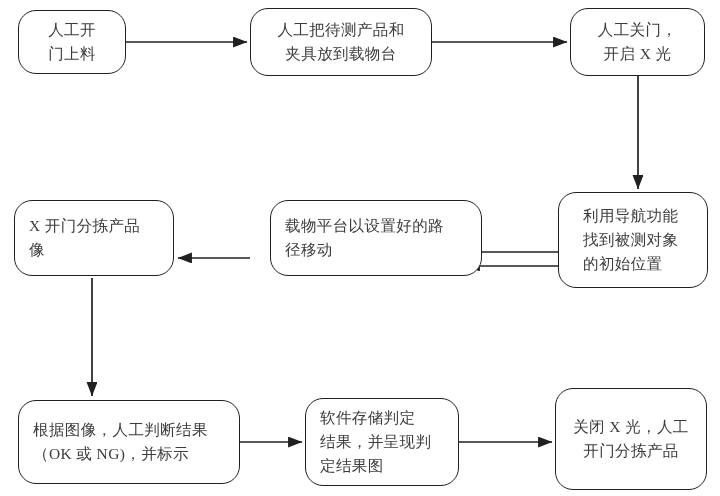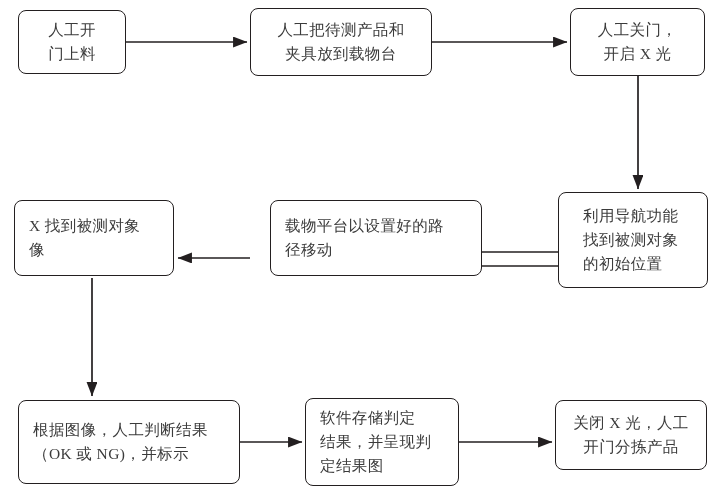--- a/index.html
+++ b/index.html
@@ -21,21 +21,21 @@
     top: 0;
     width: 720px;
     height: 496px;
     pointer-events: none;
   }
   .node {
     position: absolute;
     box-sizing: border-box;
     background: #ffffff;
     border: 1.6px solid #231f20;
-    border-radius: 8px;
+    border-radius: 18px;
     display: flex;
     align-items: center;
     justify-content: center;
     z-index: 2;
   }
   .node-label {
     display: block;
     width: 100%;
     text-align: center;
     color: #3b3b3b;
@@ -47,21 +47,21 @@
     box-sizing: border-box;
   }
   .n-open-door      { left: 18px;  top: 10px;  width: 108px; height: 64px; }
   .n-load-fixture   { left: 250px; top: 8px;   width: 182px; height: 68px; }
   .n-close-xray     { left: 570px; top: 8px;   width: 135px; height: 68px; }
   .n-navigate       { left: 558px; top: 192px; width: 150px; height: 96px; padding-left: 8px; }
   .n-stage-move     { left: 250px; top: 200px; width: 212px; height: 76px; margin-left: 20px; }
   .n-xray-image     { left: 14px;  top: 200px; width: 160px; height: 76px; }
   .n-judge          { left: 18px;  top: 400px; width: 222px; height: 84px; }
   .n-store-result   { left: 305px; top: 398px; width: 154px; height: 88px; }
-  .n-finish         { left: 555px; top: 400px; width: 152px; height: 70px; }
+  .n-finish         { left: 555px; top: 388px; width: 152px; height: 102px; }
 
   .n-judge  .node-label,
   .n-xray-image .node-label,
   .n-stage-move .node-label,
   .n-store-result .node-label { text-align: left; padding-left: 14px; }
   .n-navigate .node-label { text-align: left; padding-left: 16px; }
 </style>
 </head>
 <body>
 
@@ -113,21 +113,21 @@
 找到被测对象
 的初始位置</span>
   </div>
 
   <div class="node n-stage-move">
     <span class="node-label">载物平台以设置好的路
 径移动</span>
   </div>
 
   <div class="node n-xray-image">
-    <span class="node-label">X 找到被测对象
+    <span class="node-label">X 开门分拣产品
 像</span>
   </div>
 
   <div class="node n-judge">
     <span class="node-label">根据图像，人工判断结果
 （OK 或 NG)，并标示</span>
   </div>
 
   <div class="node n-store-result">
     <span class="node-label">软件存储判定

